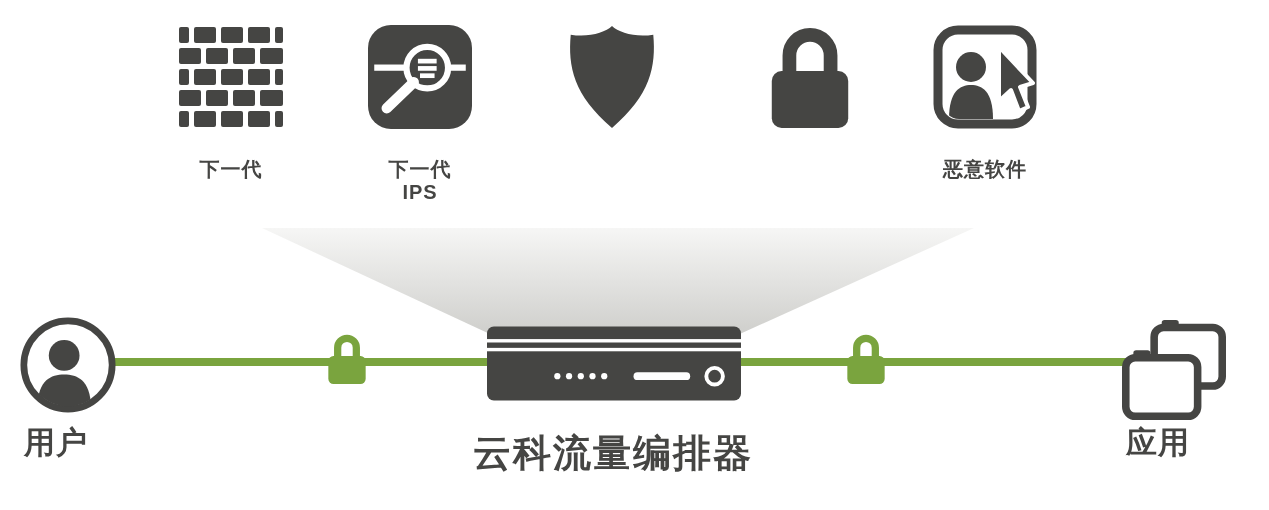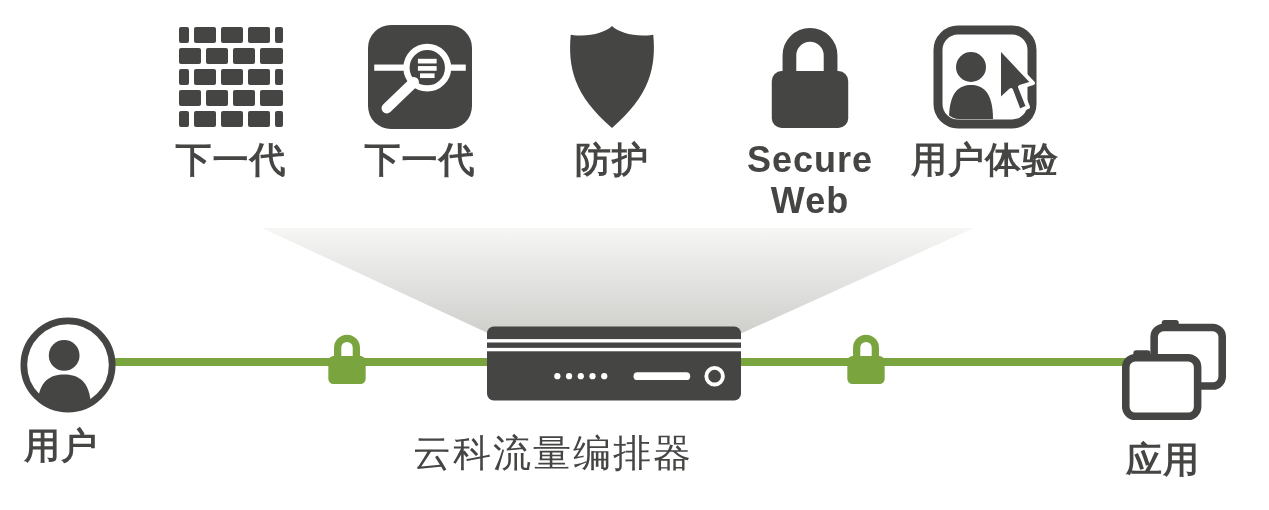--- a/index.html
+++ b/index.html
@@ -20,37 +20,37 @@
   
   .funnel{
     position:absolute;left:262px;top:228px;width:712px;height:106px;
     background:linear-gradient(to bottom, var(--funnel_top), var(--funnel_bottom));
     clip-path:polygon(0 0, 100% 0, 67.1% 100%, 32% 100%);
   }
 
   
   .service{position:absolute;top:16px;width:190px;display:flex;flex-direction:column;align-items:center;}
   .icon-box{height:122px;display:flex;align-items:center;justify-content:center;}
-  .svc-label{margin-top:1px;text-align:center;font-weight:bold;font-size:36px;line-height:1.14;color:var(--dark);letter-spacing:1px;}
+  .svc-label{margin-top:20px;text-align:center;font-weight:bold;font-size:20px;line-height:1.14;color:var(--dark);letter-spacing:1px;}
   .svc-label .line{display:block;}
 
   
   .flow-line{position:absolute;left:66px;top:358px;width:1104px;height:8px;background:var(--green);}
   .user-endpoint{position:absolute;left:20px;top:317px;width:96px;height:96px;}
   .apps-endpoint{position:absolute;left:1122px;top:318px;width:104px;height:104px;}
   .lock-left{position:absolute;left:324px;top:330px;width:46px;height:56px;}
   .lock-right{position:absolute;left:843px;top:330px;width:46px;height:56px;}
   .appliance{position:absolute;left:487px;top:326px;width:254px;height:75px;}
 
   
-  .endpoint-label{position:absolute;font-weight:bold;color:var(--dark);font-size:36px;letter-spacing:1px;}
+  .endpoint-label{position:absolute;font-weight:bold;color:var(--dark);font-size:31px;letter-spacing:1px;}
   .user-label{left:24px;top:422px;}
-  .apps-label{left:1126px;top:436px;font-family:Liberation Serif, serif;}
-  .device-label{position:absolute;left:413px;top:428px;width:400px;
-    font-weight:normal;font-size:38px;color:var(--dark);letter-spacing:2px;}
+  .apps-label{left:1126px;top:422px;font-family:Liberation Serif, serif;}
+  .device-label{position:absolute;left:413px;top:428px;width:400px;text-align:center;
+    font-weight:bold;font-size:38px;color:var(--dark);letter-spacing:2px;}
 </style>
 </head>
 <body>
 
 <div class="canvas">
 
   <div class="funnel"></div>
 
   <div class="service" style="left:136px">
     <div class="icon-box">
@@ -92,64 +92,63 @@
         <rect x="6" y="38" width="88" height="6" class="f-white"></rect>
         <circle cx="57" cy="41" r="20" class="fd-swhite" stroke-width="6"></circle>
         <rect x="48" y="32.5" width="18" height="4.5" class="f-white"></rect>
         <rect x="48" y="39.5" width="18" height="4.5" class="f-white"></rect>
         <rect x="50" y="46.5" width="14" height="4.5" class="f-white"></rect>
         <line x1="44" y1="55" x2="18" y2="80" class="s-white" stroke-width="10" stroke-linecap="round"></line>
       </svg>
     </div>
     <div class="svc-label">
       <span class="line">下一代</span>
+      <span class="line">IPS</span>
     </div>
   </div>
 
   <div class="service" style="left:517px">
     <div class="icon-box">
       <svg viewBox="0 0 100 110" width="96" height="106">
         <path d="M50 2 C43 9 25 14 7 11 C4 44 10 74 50 108 C90 74 96 44 93 11 C75 14 57 9 50 2 Z" class="f-dark"></path>
       </svg>
     </div>
     <div class="svc-label">
-      <span class="line">防护</span>
     </div>
   </div>
 
   <div class="service" style="left:715px">
     <div class="icon-box">
       <svg viewBox="0 0 100 112" width="98" height="110">
         <path d="M29 54 V34 a21 21 0 0 1 42 0 V54" class="s-dark" stroke-width="14"></path>
         <rect x="11" y="50" width="78" height="58" rx="10" class="f-dark"></rect>
       </svg>
     </div>
     <div class="svc-label">
-      <span class="line">Secure Web</span>
     </div>
   </div>
 
   <div class="service" style="left:890px">
     <div class="icon-box">
       <svg viewBox="0 0 104 104" width="104" height="104">
         <defs>
             <clipPath id="uxclip">
               <rect x="10" y="10" width="84" height="84" rx="16"></rect>
             </clipPath>
           </defs>
         <rect x="5" y="5" width="94" height="94" rx="20" class="fw-sdark" stroke-width="9"></rect>
         <g clip-path="url(#uxclip)">
           <circle cx="38" cy="42" r="15" class="f-dark"></circle>
           <path d="M16 94 C16 66 27 60 38 60 C49 60 60 66 60 94 Z" class="f-dark"></path>
         </g>
         <path d="M66 22 L66 76 L78 65 L86 86 L95 82 L87 62 L100 58 Z" class="fd-swhite" stroke-width="4" stroke-linejoin="round"></path>
       </svg>
     </div>
     <div class="svc-label">
-      <span class="line">用户体验</span>
+      <span class="line">恶意软件</span>
     </div>
   </div>
 
   <div class="flow-line"></div>
 
   <div class="user-endpoint">
     <svg viewBox="0 0 100 100" width="96" height="96">
       <defs>
           <clipPath id="userclip">
             <circle cx="50" cy="50" r="43"></circle>

